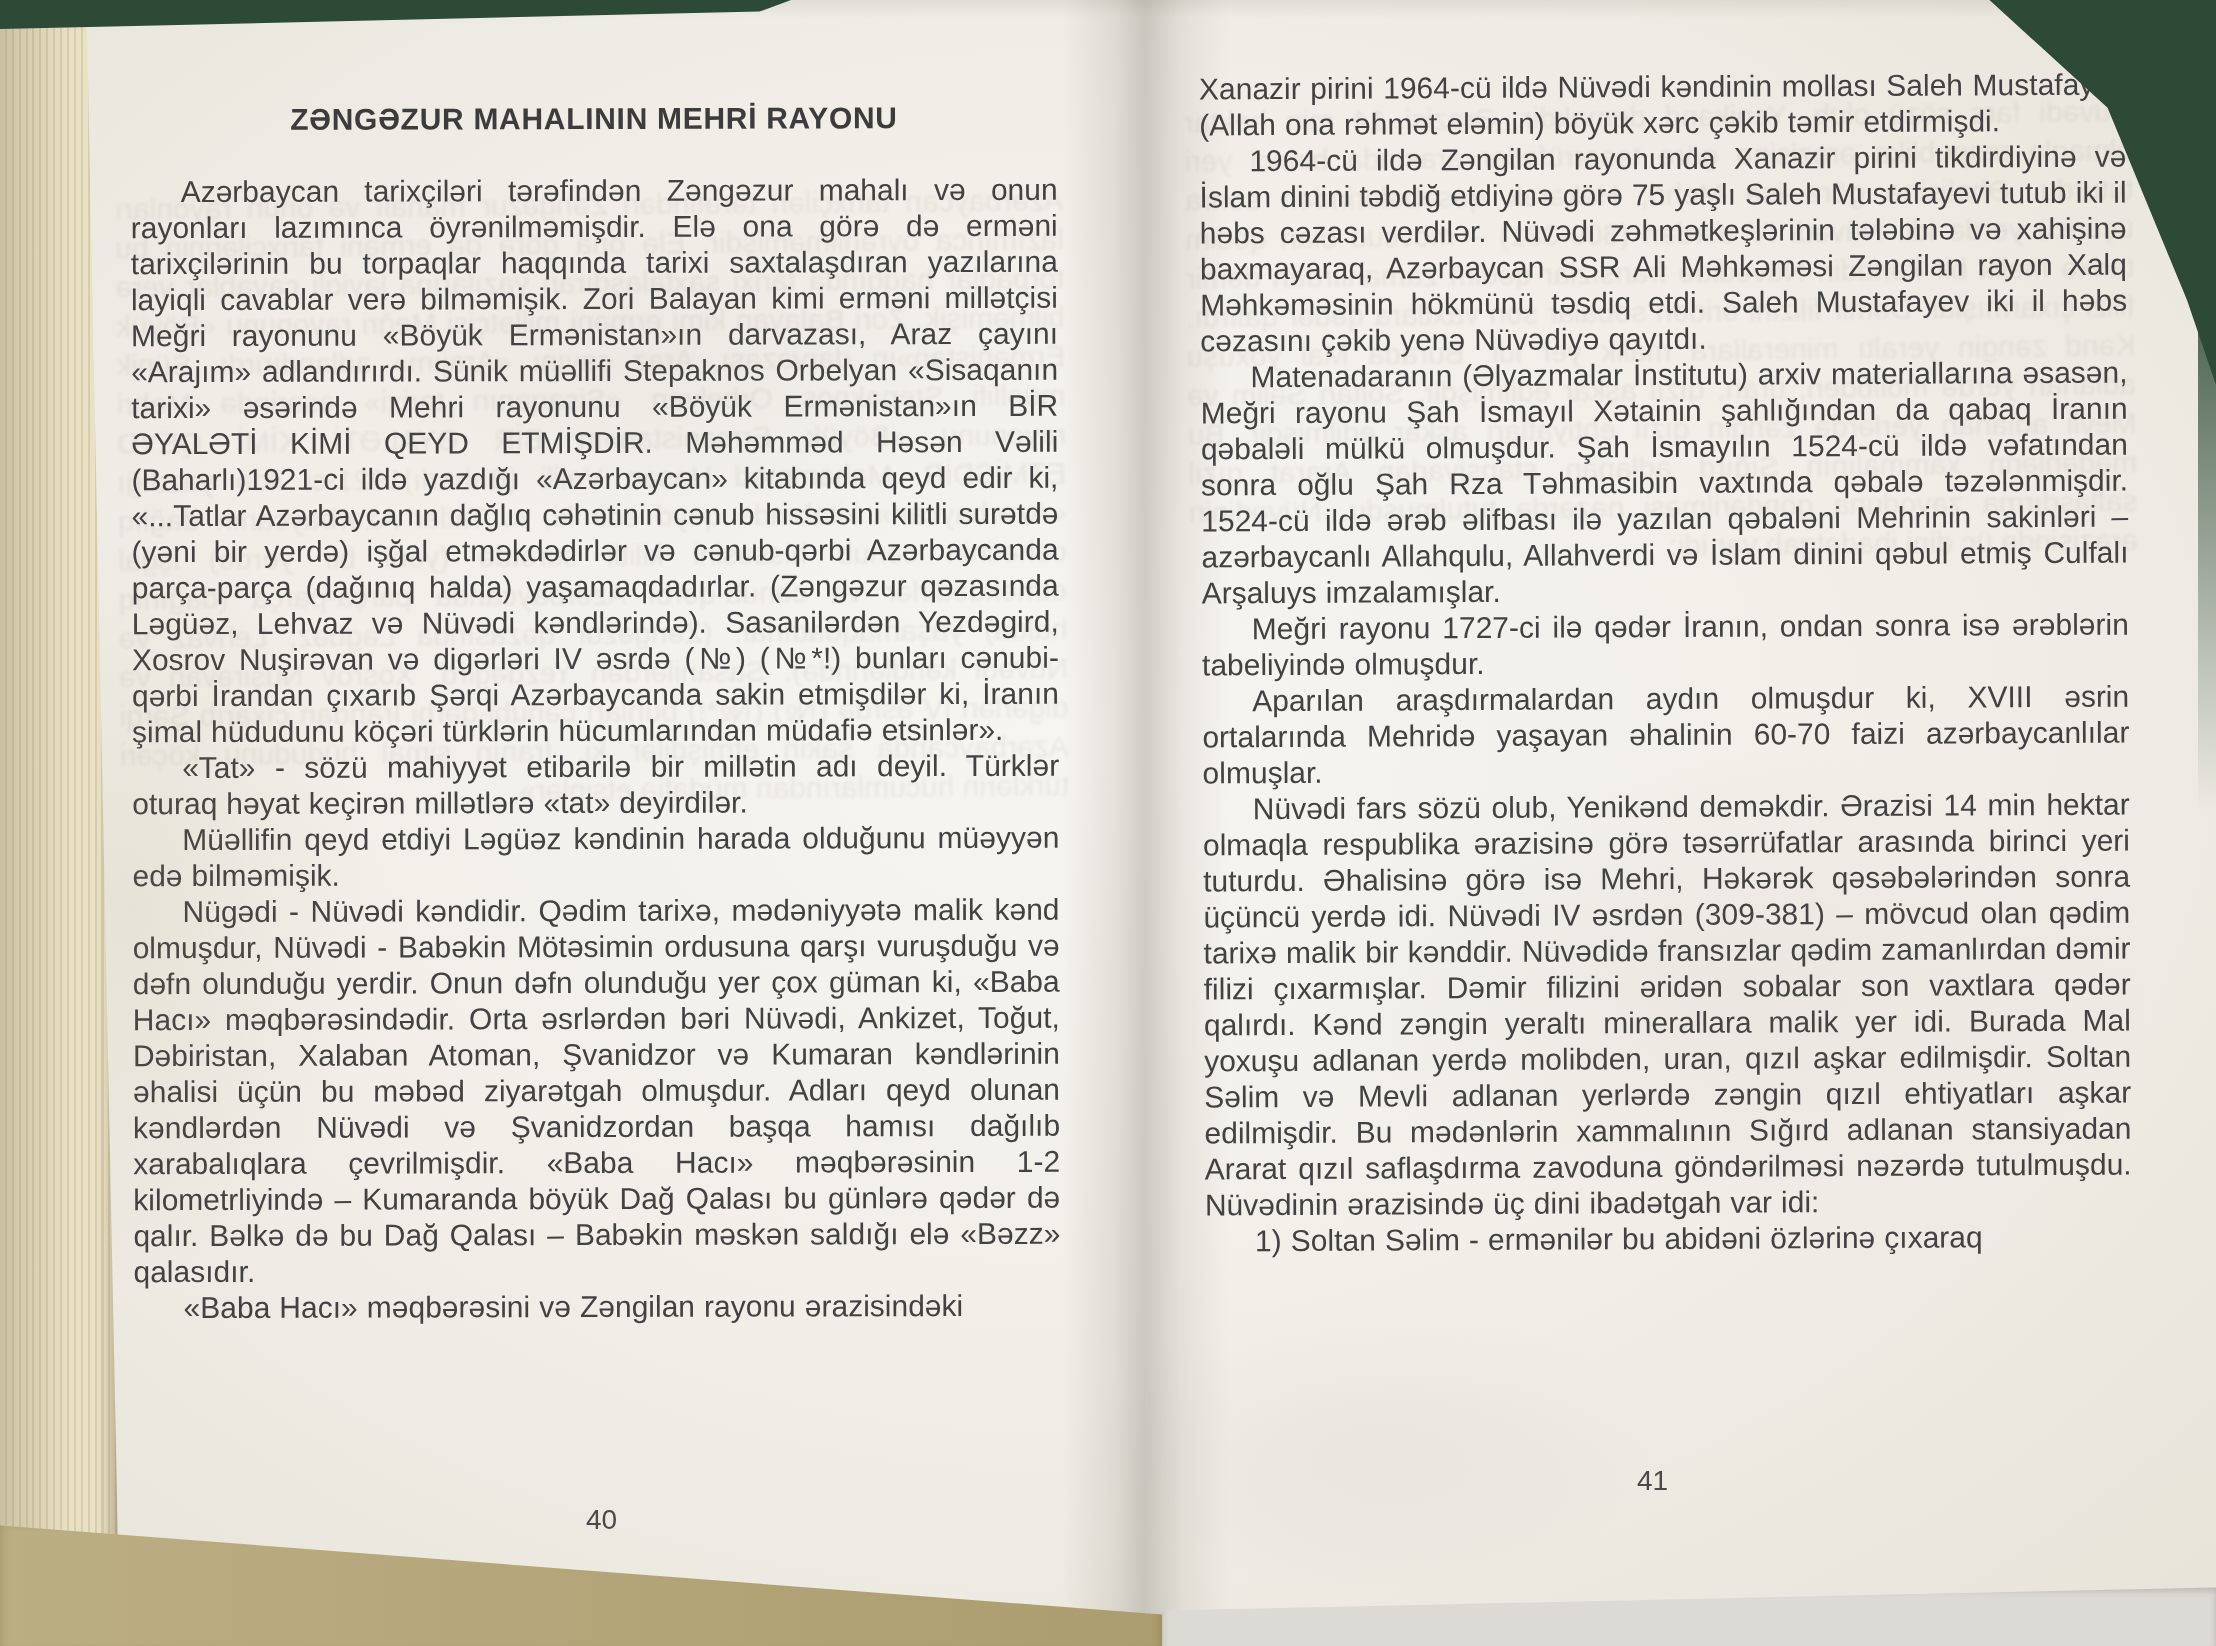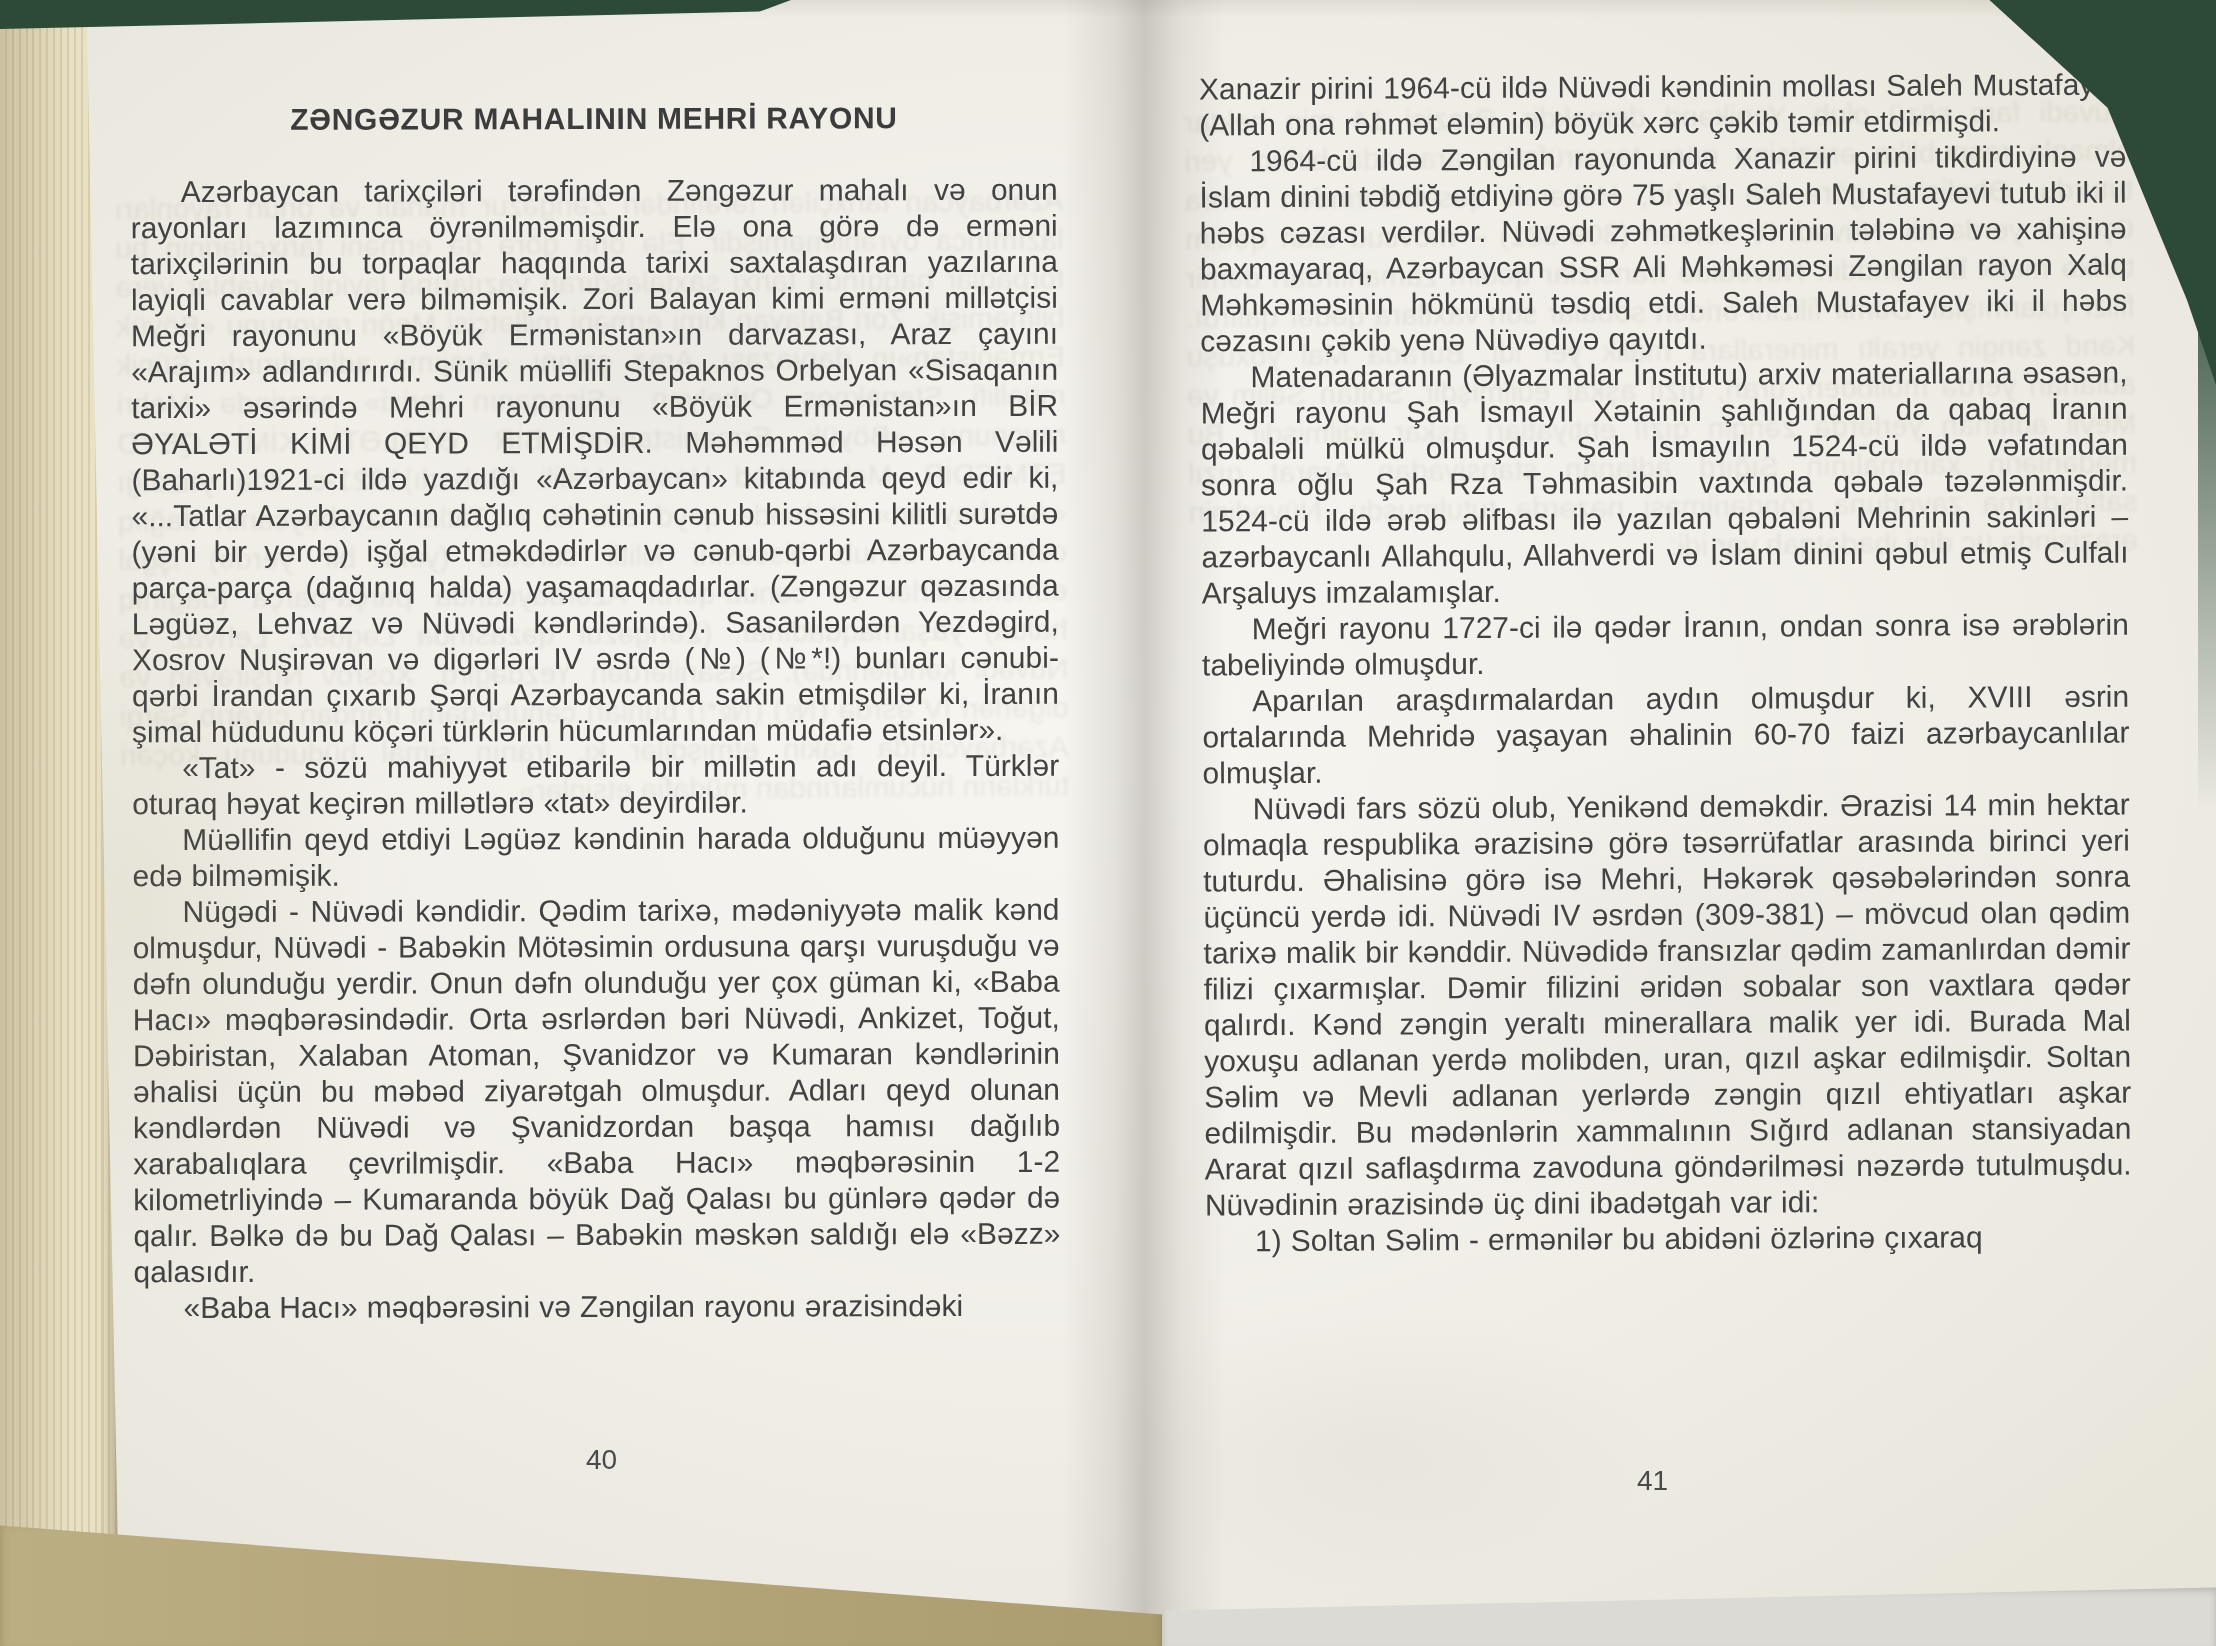--- a/index.html
+++ b/index.html
@@ -85,21 +85,21 @@
     font-size:30px;line-height:36px;
     text-align:justify;text-indent:50px;
     color:#424242;
     word-spacing:0.7px;
   }
   .para.continuation{text-indent:0;}
   .pagenum{
     position:absolute;z-index:5;
     font-size:28px;color:#4a4a4a;
   }
-  .pagenum-left{left:586px;top:1444px;}
+  .pagenum-left{left:586px;top:1504px;}
   .pagenum-right{left:1637px;top:1465px;}
 
   
   .bleed{
     position:absolute;z-index:1;left:-13.8px;top:83px;width:949px;
     transform:scaleX(-1) rotate(0.4deg);
     opacity:0.075;
     filter:blur(1.4px);
     font-size:30px;line-height:39px;text-align:justify;
     color:#4d4b3c;

